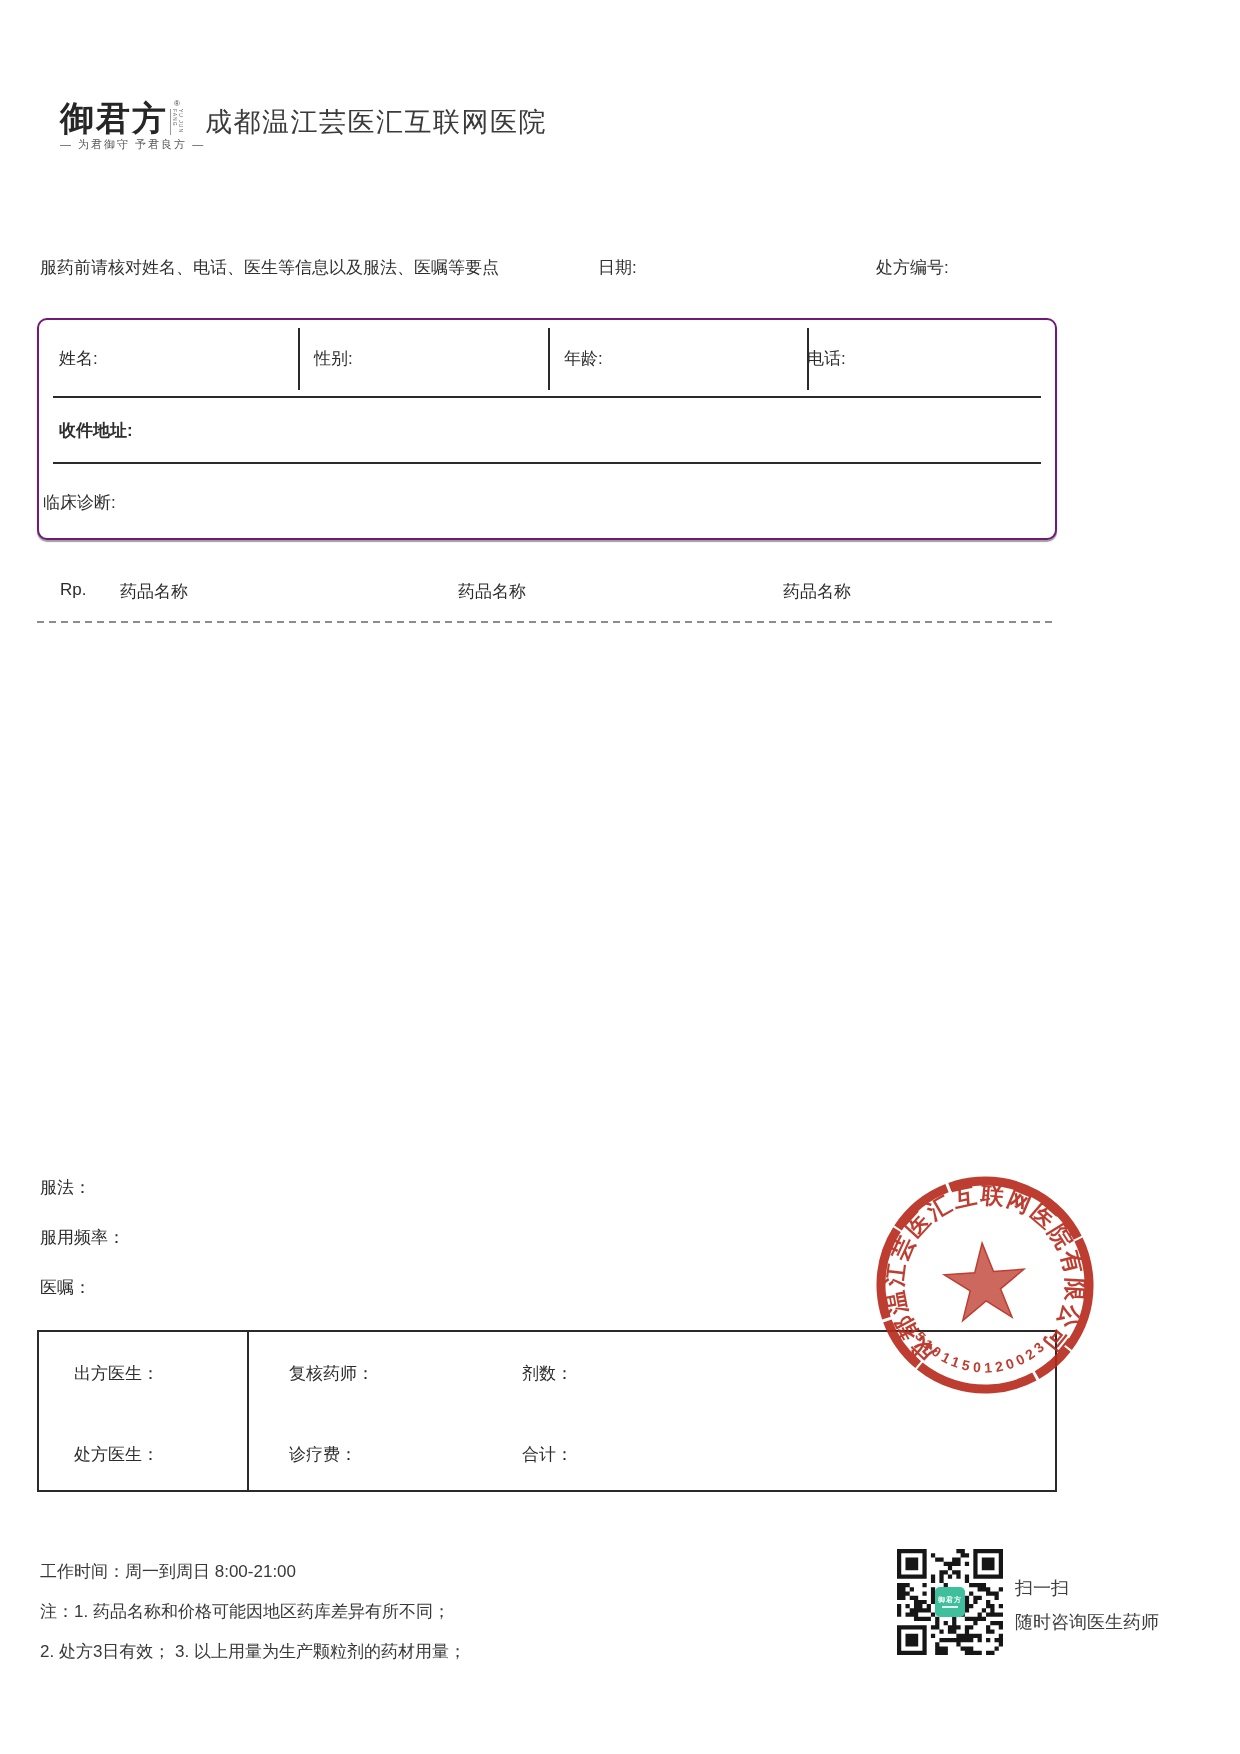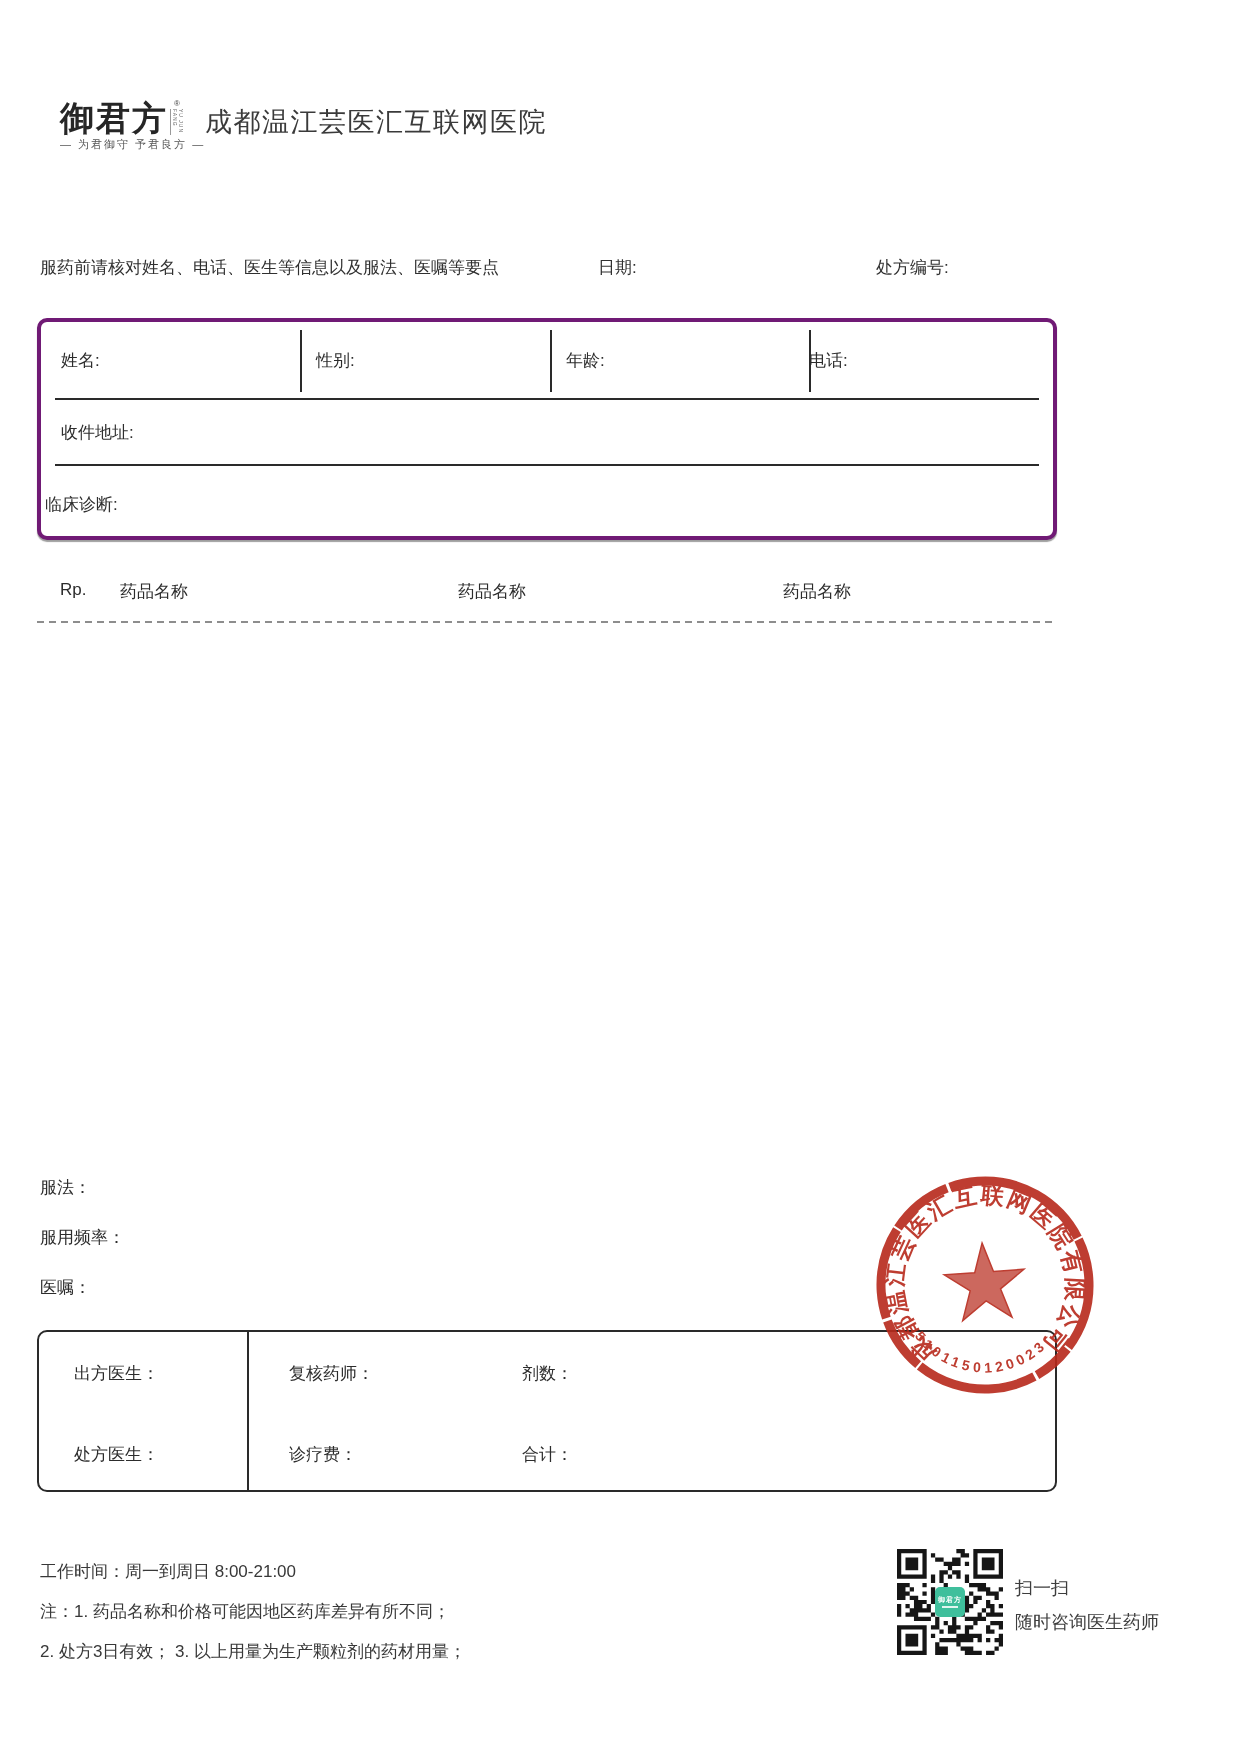--- a/index.html
+++ b/index.html
@@ -34,53 +34,53 @@
 
   
   .notice-row { position:absolute; left:0; top:256px; width:1240px; height:24px; font-size:17px; color:#303030; }
   .notice-text { position:absolute; left:40px; }
   .date-label { position:absolute; left:598px; }
   .rx-label { position:absolute; left:876px; }
 
   
   .patient-box {
     position:absolute; left:37px; top:318px; width:1020px; height:222px;
-    border:4px solid #701a75; border-radius:10px; background:#fff;
+    border:2px solid #701a75; border-radius:10px; background:#fff;
     box-shadow:0 2px 1px rgba(40,40,40,.45);
   }
   .pb-row1 { position:absolute; left:0; top:0; width:100%; height:76px; display:grid; grid-template-columns:259px 250px 259px 1fr; }
   .pb-cell { display:flex; align-items:center; font-size:17px; color:#2c2c2c; }
   .pb-cell.c1 { padding-left:20px; } .pb-cell.c2 { padding-left:16px;text-align:center; }
   .pb-cell.c3 { padding-left:16px; } .pb-cell.c4 { padding-left:0; }
   .pb-vdiv { position:absolute; top:8px; width:2px; height:62px; background:#2a2a2a; }
   .pb-vdiv.d1 { left:259px; } .pb-vdiv.d2 { left:509px; } .pb-vdiv.d3 { left:768px; }
   .pb-hline { position:absolute; left:14px; right:14px; height:2px; background:#2a2a2a; }
   .pb-hline.h1 { top:76px; } .pb-hline.h2 { top:142px; }
-  .pb-row2 { position:absolute; left:0; top:78px; width:100%; height:64px; display:flex; align-items:center; padding-left:20px; font-size:17px; }
+  .pb-row2 { position:absolute; left:0; top:78px; width:100%; height:64px; display:flex; align-items:center; padding-left:20px; font-size:17px;font-weight:bold; }
   .pb-row3 { position:absolute; left:0; top:144px; width:100%; height:76px; display:flex; align-items:center; padding-left:4px; font-size:17px; }
 
   
   .rp-row { position:absolute; left:37px; top:580px; width:1020px; height:24px; font-size:17px; color:#2c2c2c; }
   .rp-prefix { position:absolute; left:23px; }
   .rp-col1 { position:absolute; left:83px; }
   .rp-col2 { position:absolute; left:421px; }
   .rp-col3 { position:absolute; left:746px; }
   .rp-dash {
     position:absolute; left:37px; top:621px; width:1020px; height:2px;
     background:repeating-linear-gradient(90deg,#8d8d8d 0 7px,transparent 7px 12px);
   }
 
   
   .usage-block { position:absolute; left:40px; top:1176px; font-size:17px; color:#2c2c2c; }
   .usage-block .u-line { margin-bottom:27px; }
 
   
   .summary-box {
     position:absolute; left:37px; top:1330px; width:1020px; height:162px;
-    border:2px solid #2a2a2a; border-radius:10px; background:transparent;
+    border:2px solid #2a2a2a; border-radius:0; background:transparent;
   }
   .sb-vdiv { position:absolute; left:208px; top:0; width:2px; height:100%; background:#2a2a2a; }
   .sb-row { position:absolute; left:0; width:100%; height:81px; }
   .sb-row.r1 { top:0; } .sb-row.r2 { top:81px; }
   .sb-label { position:absolute; top:50%; transform:translateY(-50%); font-size:17px; color:#2c2c2c; }
   .sb-left { left:35px; }
   .sb-mid { left:250px; }
   .sb-right { left:483px; }
 
   

